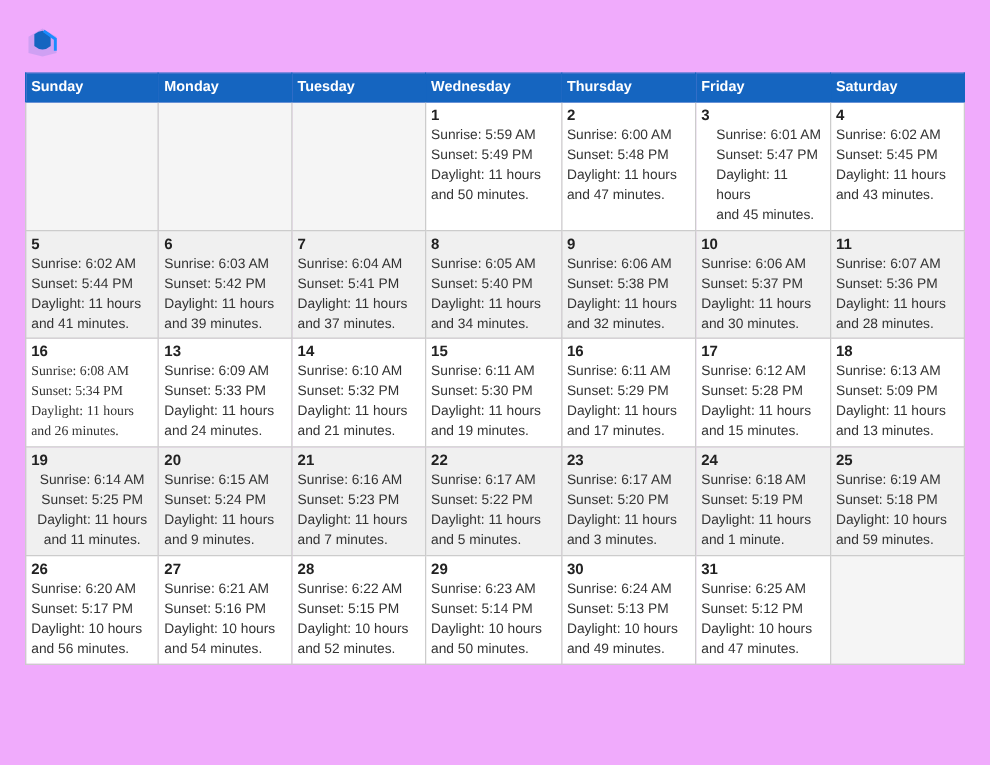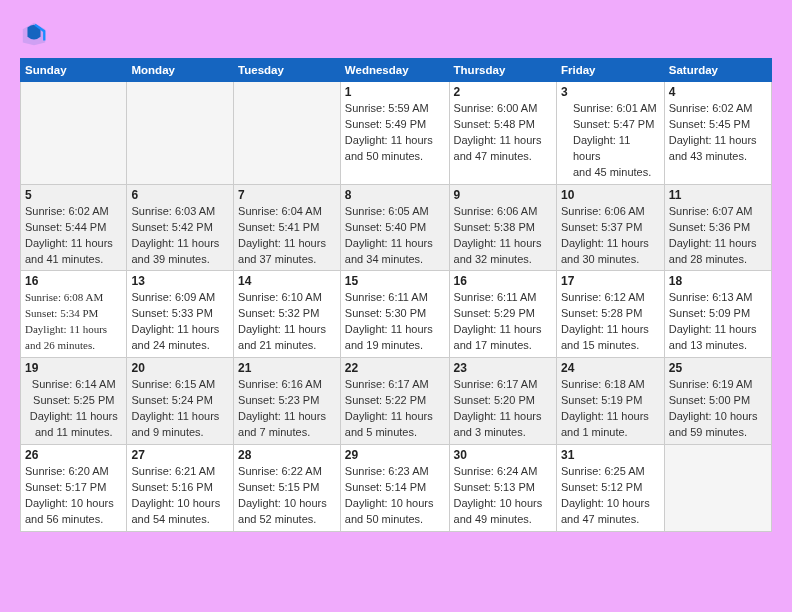--- a/index.html
+++ b/index.html
@@ -309,21 +309,21 @@
           <td>
             <span class="day-num">24</span>
             <div class="day-info" style="white-space: pre-line;">Sunrise: 6:18 AM
 Sunset: 5:19 PM
 Daylight: 11 hours
 and 1 minute.</div>
           </td>
           <td>
             <span class="day-num">25</span>
             <div class="day-info" style="white-space: pre-line;">Sunrise: 6:19 AM
-Sunset: 5:00 PM
+Sunset: 5:18 PM
 Daylight: 10 hours
 and 59 minutes.</div>
           </td>
         </tr>
         <tr>
           <td>
             <span class="day-num">26</span>
             <div class="day-info" style="white-space: pre-line;">Sunrise: 6:20 AM
 Sunset: 5:17 PM
 Daylight: 10 hours

